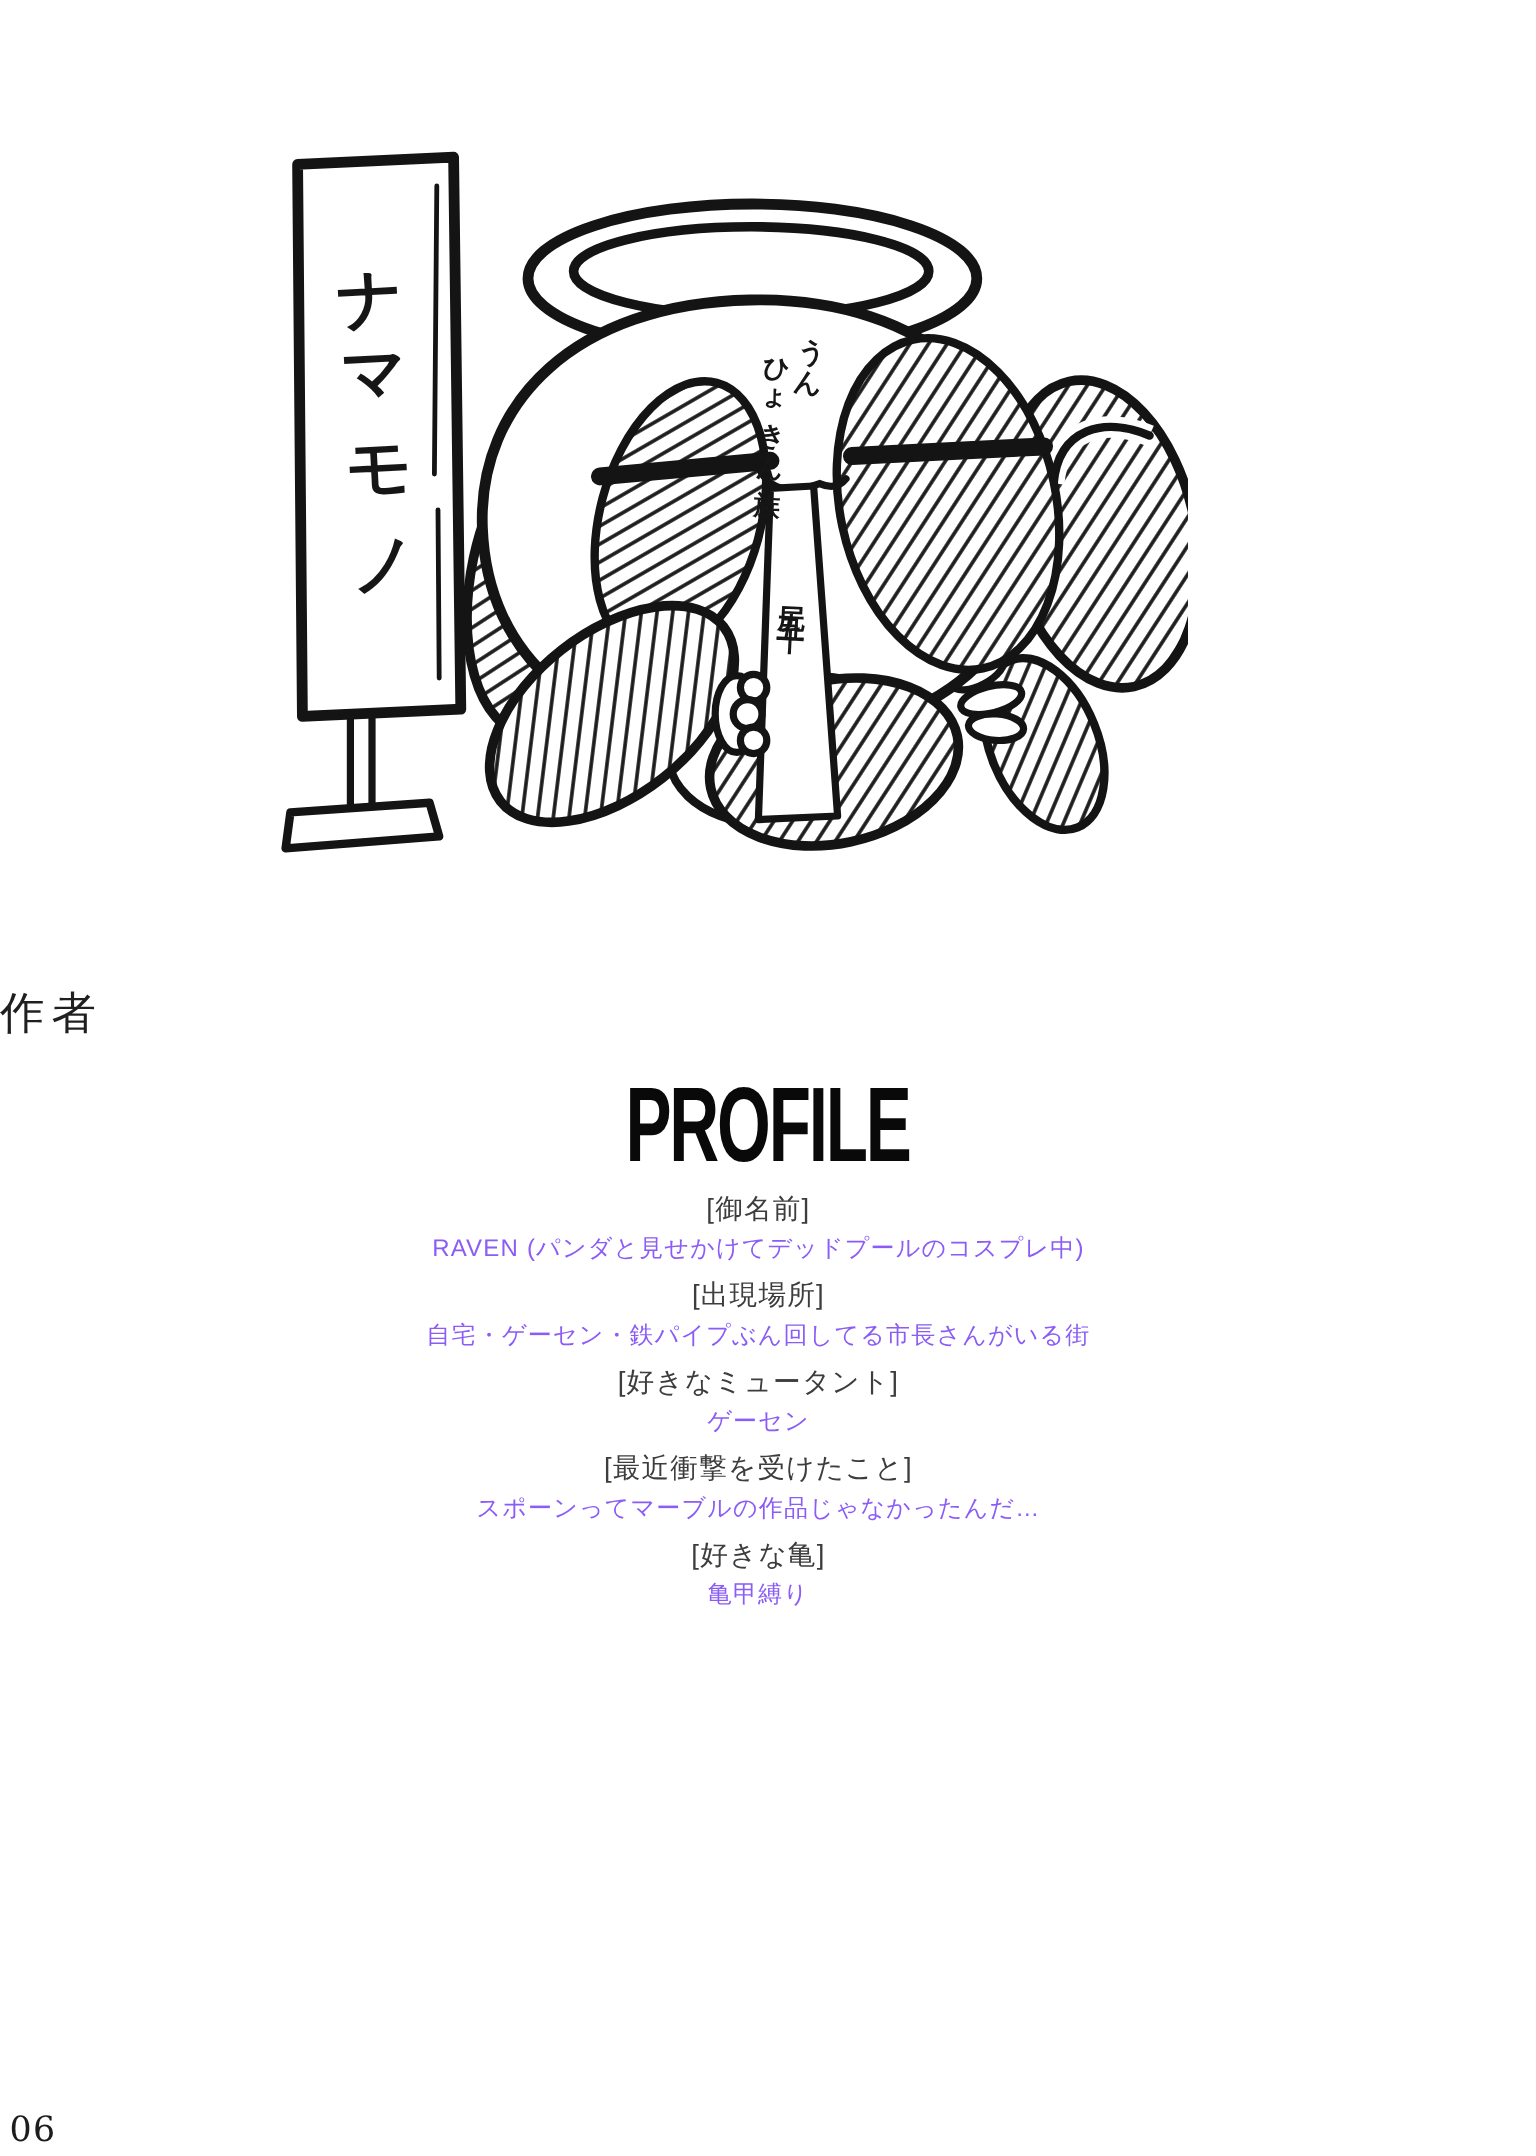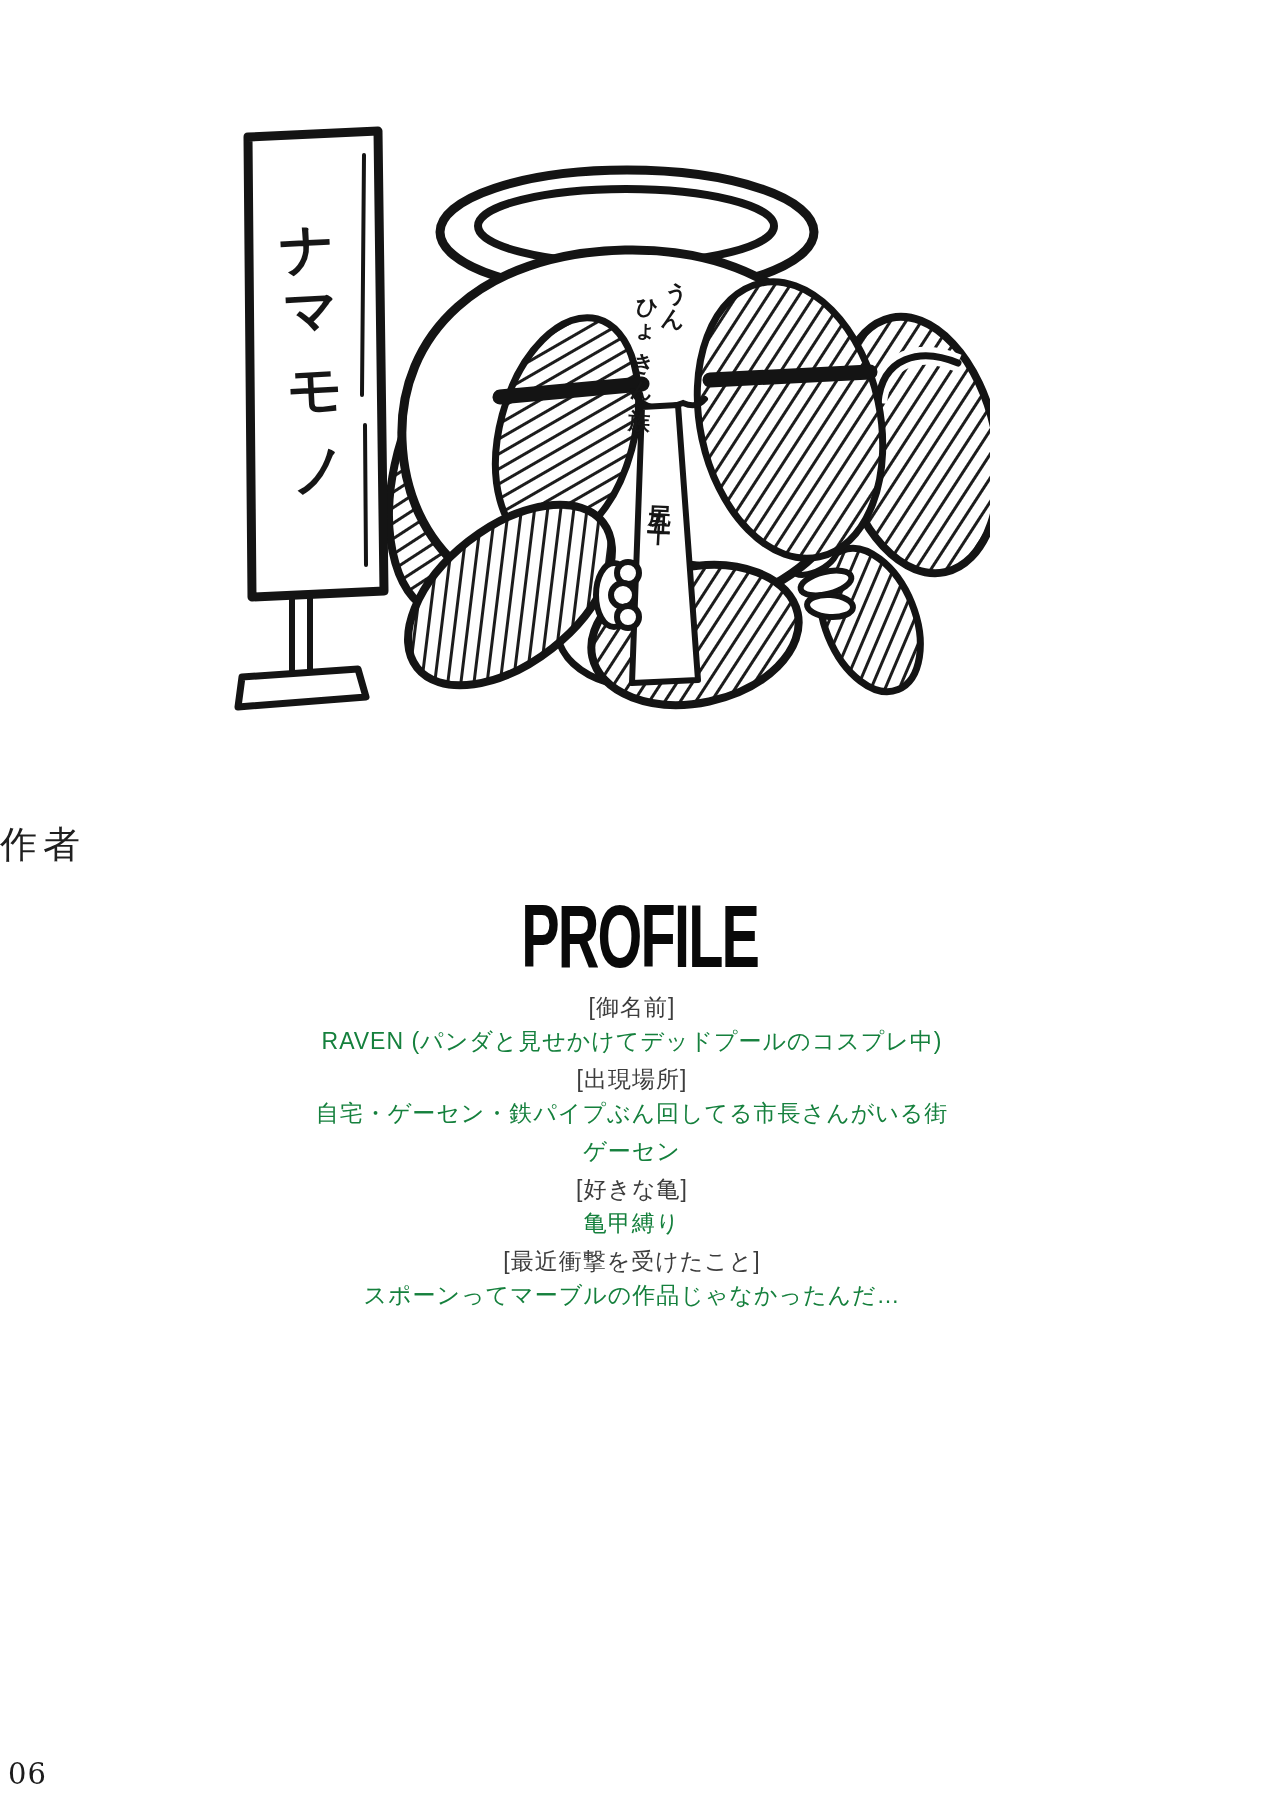--- a/index.html
+++ b/index.html
@@ -63,21 +63,21 @@
   
   .entries{
     position:absolute;top:990px;left:0;right:16px;
     text-align:center;
   }
   .entry{margin:0 0 4px 0;}
   .entry-label{
     font-size:23px;line-height:34px;font-weight:400;color:#3d3d3d;letter-spacing:1px;
   }
   .entry-value{
-    font-size:23px;line-height:34px;font-weight:400;color:#15803d;letter-spacing:1px;
+    font-size:20px;line-height:34px;font-weight:400;color:#8b5cf6;letter-spacing:1px;
     white-space:pre-line;
   }
   
   .page-number{
     position:absolute;left:8px;top:1757px;
     font-family:"DejaVu Serif", serif;
     font-size:29px;color:#1c1c1c;letter-spacing:1px;
   }
 </style>
 </head>
@@ -166,26 +166,27 @@
       <div class="entry-label">[御名前]</div>
       <div class="entry-value">RAVEN (パンダと見せかけてデッドプールのコスプレ中)</div>
     </div>
     <div class="entry">
       <div class="entry-label">[出現場所]</div>
       <div class="entry-value">自宅・ゲーセン・鉄パイプぶん回してる市長さんがいる街</div>
     </div>
     <div class="entry">
     </div>
     <div class="entry">
+      <div class="entry-label">[好きなミュータント]</div>
       <div class="entry-value">ゲーセン</div>
+    </div>
+    <div class="entry">
+      <div class="entry-label">[最近衝撃を受けたこと]</div>
+      <div class="entry-value">スポーンってマーブルの作品じゃなかったんだ…</div>
     </div>
     <div class="entry">
       <div class="entry-label">[好きな亀]</div>
       <div class="entry-value">亀甲縛り</div>
-    </div>
-    <div class="entry">
-      <div class="entry-label">[最近衝撃を受けたこと]</div>
-      <div class="entry-value">スポーンってマーブルの作品じゃなかったんだ…</div>
     </div>
   </div>
 
   <div class="page-number">06</div>
 </div>
 
 </body></html>

